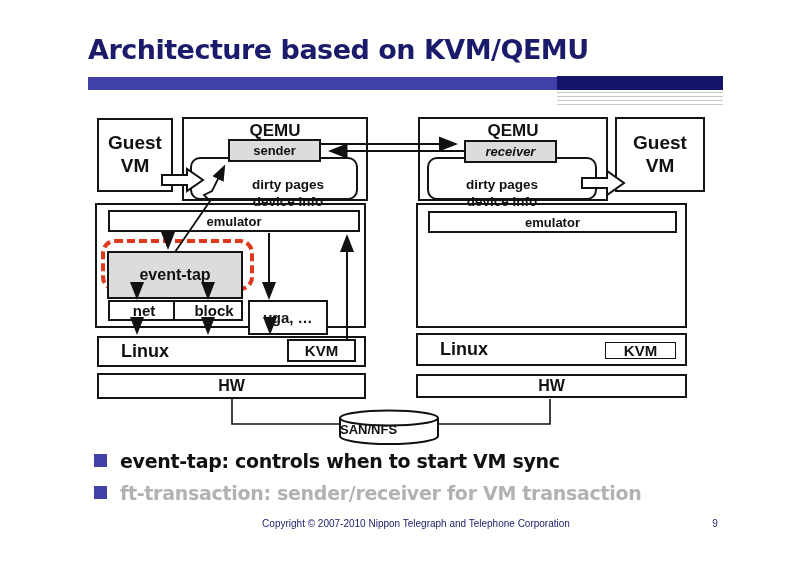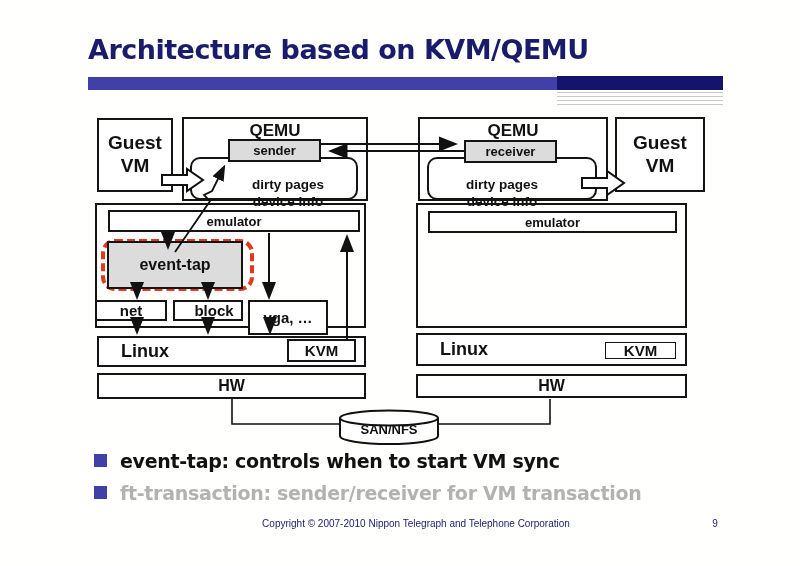--- a/index.html
+++ b/index.html
@@ -26,21 +26,21 @@
   .buf{font-size:13.5px;line-height:1.25;padding-top:18px;}
   .lab17{font-size:13px;}
   .lab16{font-size:16px;}
   .lab15{font-size:15px;}
   .linuxbox{justify-content:flex-start;padding-left:22px;font-size:18px;}
 
   .red-dash{position:absolute;border:4px dashed #e03a1e;border-radius:14px;background:transparent;box-sizing:border-box;}
 
   svg.overlay{position:absolute;left:0;top:0;width:800px;height:566px;pointer-events:none;}
 
-  .san-label{position:absolute;left:340px;top:422px;width:98px;text-align:center;
+  .san-label{position:absolute;left:340px;top:422px;width:98px;text-align:left;
              font-size:13px;font-weight:bold;color:#111;}
 
   
   .bullet-row{position:absolute;left:94px;display:flex;align-items:flex-start;}
   .bullet-sq{width:13px;height:13px;background:#4040a8;margin-top:4px;flex:0 0 auto;}
   .bullet-txt{margin-left:13px;font-family:"DejaVu Sans",sans-serif;font-size:19px;font-weight:bold;
               color:#111;white-space:nowrap;letter-spacing:-0.3px;}
   .bullet-gray{color:#b2b2b2;}
 
   
@@ -77,25 +77,25 @@
   </div>
 
   <div class="box" style="left:95px;top:203px;width:271px;height:125px;background:transparent;"></div>
 
   <div class="box lab17" style="left:108px;top:210px;width:252px;height:22px;">
     <span>emulator</span>
   </div>
 
   <div class="red-dash" style="left:101px;top:239px;width:153px;height:52px;"></div>
 
-  <div class="box gray lab16" style="left:107px;top:241px;width:136px;height:48px;">
+  <div class="box gray lab16" style="left:107px;top:251px;width:136px;height:48px;">
     <span>event-tap</span>
   </div>
 
-  <div class="box lab15" style="left:95px;top:300px;width:72px;height:21px;">
+  <div class="box lab15" style="left:108px;top:300px;width:72px;height:21px;">
     <span>net</span>
   </div>
   <div class="box lab15" style="left:173px;top:300px;width:70px;height:21px;padding-left:12px;">
     <span>block</span>
   </div>
   <div class="box lab15" style="left:248px;top:300px;width:80px;height:35px;">
     <span>vga, …</span>
   </div>
 
   <div class="box linuxbox" style="left:97px;top:336px;width:269px;height:31px;">
@@ -110,21 +110,21 @@
 
   <div class="box noflex" style="left:418px;top:117px;width:190px;height:84px;">
     <div class="qemu-lbl">QEMU</div>
   </div>
 
   <div class="box round buf noflex" style="left:427px;top:157px;width:170px;height:43px;">
     <div style="margin-left:-20px;">dirty pages</div>
     <div style="margin-left:-20px;">device info</div>
   </div>
 
-  <div class="box gray lab17" style="left:464px;top:140px;width:93px;height:23px;">
+  <div class="box gray lab17" style="left:464px;top:140px;width:93px;height:23px;font-style:italic;">
     <span>receiver</span>
   </div>
 
   <div class="box guest" style="left:615px;top:117px;width:90px;height:75px;">
     <span>Guest VM</span>
   </div>
 
   <div class="box" style="left:416px;top:203px;width:271px;height:125px;background:transparent;"></div>
 
   <div class="box lab17" style="left:428px;top:211px;width:249px;height:22px;">

